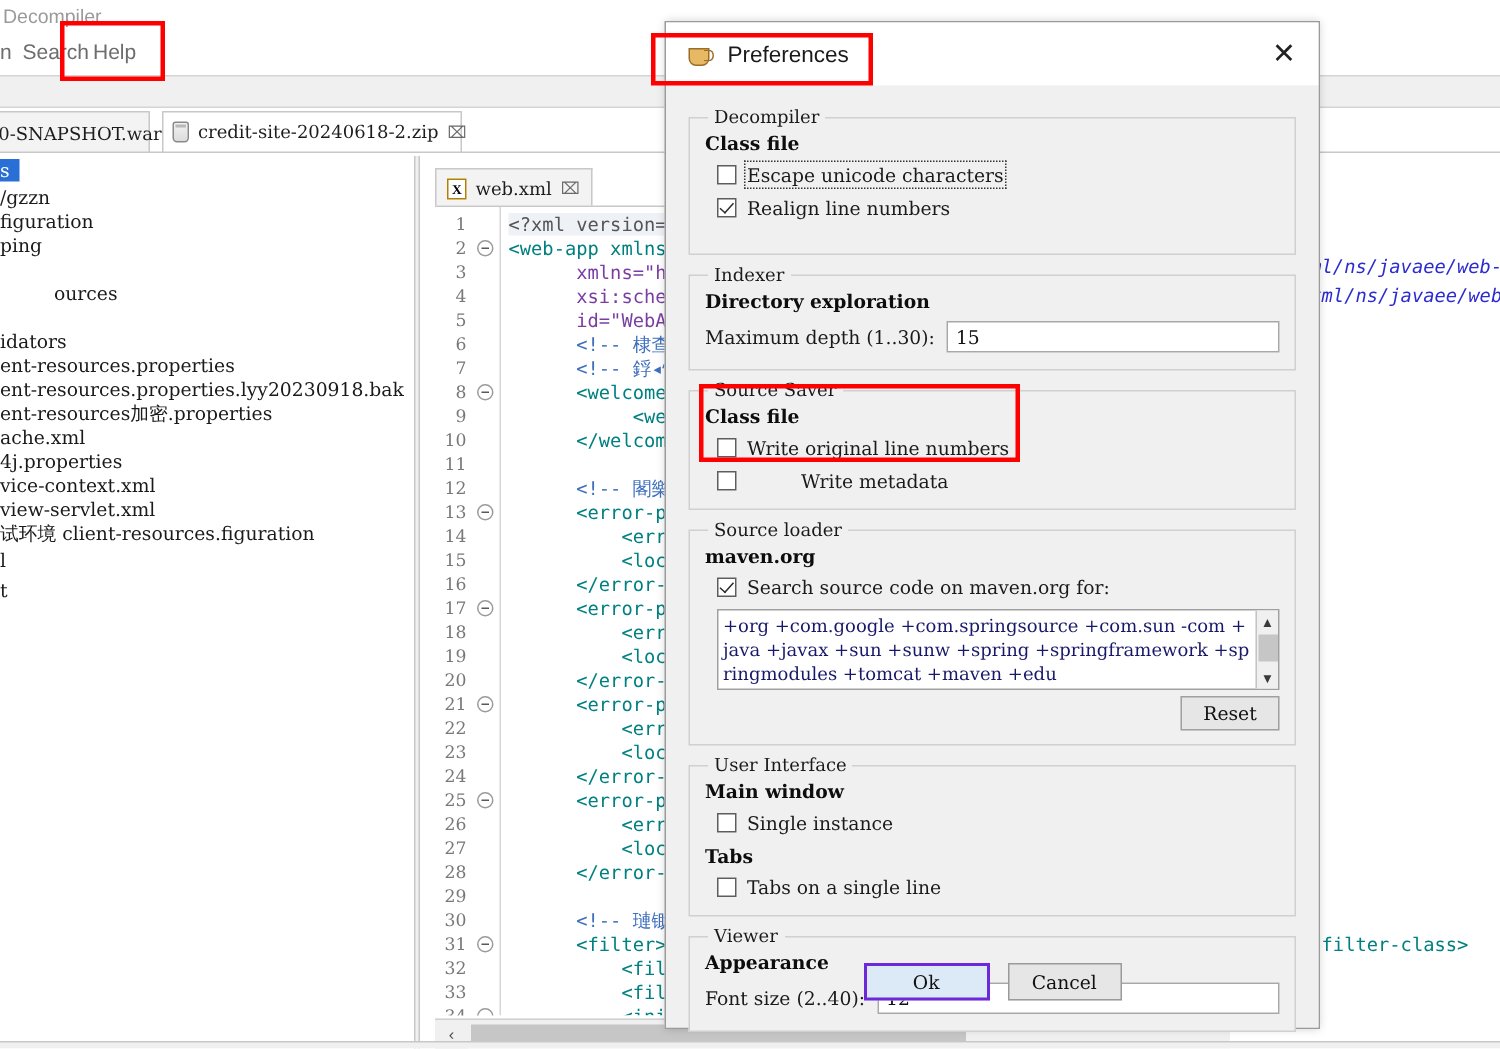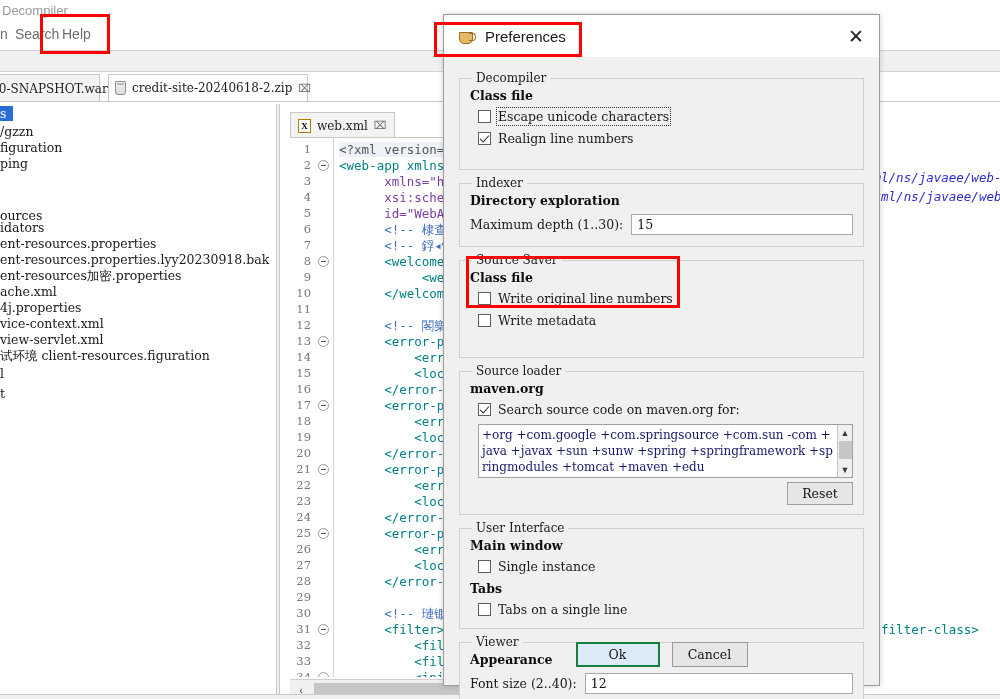--- a/index.html
+++ b/index.html
@@ -307,21 +307,21 @@
     font-family: "DejaVu Serif", serif; font-size: 12.5px; color: #111;
     background: #e6e6e6; border: 1px solid #a0a0a0;
     padding: 3px 14px; min-width: 66px; text-align: center;
   }
   .reset-row { display: flex; justify-content: flex-end; margin-top: 3px; }
   .btn-row {
     position: absolute; left: 0; right: 0; bottom: 18px;
     display: flex; justify-content: center; gap: 12px;
   }
   .btn-ok {
-    background: #dce9f7; border: 2px solid #15803d; min-width: 84px; padding: 3px 14px;
+    background: #dce9f7; border: 2px solid #6d28d9; min-width: 84px; padding: 3px 14px;
     font-family: "DejaVu Serif", serif; font-size: 12.5px; color: #111; text-align: center;
   }
   .btn-cancel {
     background: #e6e6e6; border: 1px solid #9a9a9a; min-width: 76px; padding: 4px 14px;
     font-family: "DejaVu Serif", serif; font-size: 12.5px; color: #111; text-align: center;
   }
 
   
   .redbox {
     position: absolute; border: 3px solid #ff0000; pointer-events: none;
@@ -358,21 +358,21 @@
       </div>
     </div>
     <div class="tabs-underline"></div>
 
     <div class="tree-panel">
       <div class="tree-item sel" style="top:2px;   left:0; width:13px;">s</div>
       <div class="tree-item" style="top:20px;">/gzzn</div>
       <div class="tree-item" style="top:36px;">figuration</div>
       <div class="tree-item" style="top:52px;">ping</div>
       <div class="tree-item" style="top:68px;"></div>
-      <div class="tree-item" style="top:104px;">ources</div>
+      <div class="tree-item" style="top:84px;padding-left:36px;">ources</div>
       <div class="tree-item" style="top:116px;">idators</div>
       <div class="tree-item" style="top:132px;">ent-resources.properties</div>
       <div class="tree-item" style="top:148px;">ent-resources.properties.lyy20230918.bak</div>
       <div class="tree-item" style="top:164px;">ent-resources加密.properties</div>
       <div class="tree-item" style="top:180px;">ache.xml</div>
       <div class="tree-item" style="top:196px;">4j.properties</div>
       <div class="tree-item" style="top:212px;">vice-context.xml</div>
       <div class="tree-item" style="top:228px;">view-servlet.xml</div>
       <div class="tree-item" style="top:244px;">试环境 client-resources.figuration</div>
       <div class="tree-item" style="top:262px;">l</div>
@@ -518,21 +518,21 @@
         </div>
       </fieldset>
 
       <fieldset class="group">
         <legend>Source Saver</legend>
         <div class="sub-head">Class file</div>
         <div class="check-row">
           <span class="cbox"></span>
           <span class="chk-label">Write original line numbers</span>
         </div>
-        <div class="check-row" style="margin-bottom:20px;">
+        <div class="check-row" style="margin-bottom:2px;gap:36px;">
           <span class="cbox"></span>
           <span class="chk-label">Write metadata</span>
         </div>
       </fieldset>
 
       <fieldset class="group">
         <legend>Source loader</legend>
         <div class="sub-head">maven.org</div>
         <div class="check-row">
           <span class="cbox checked"></span>

